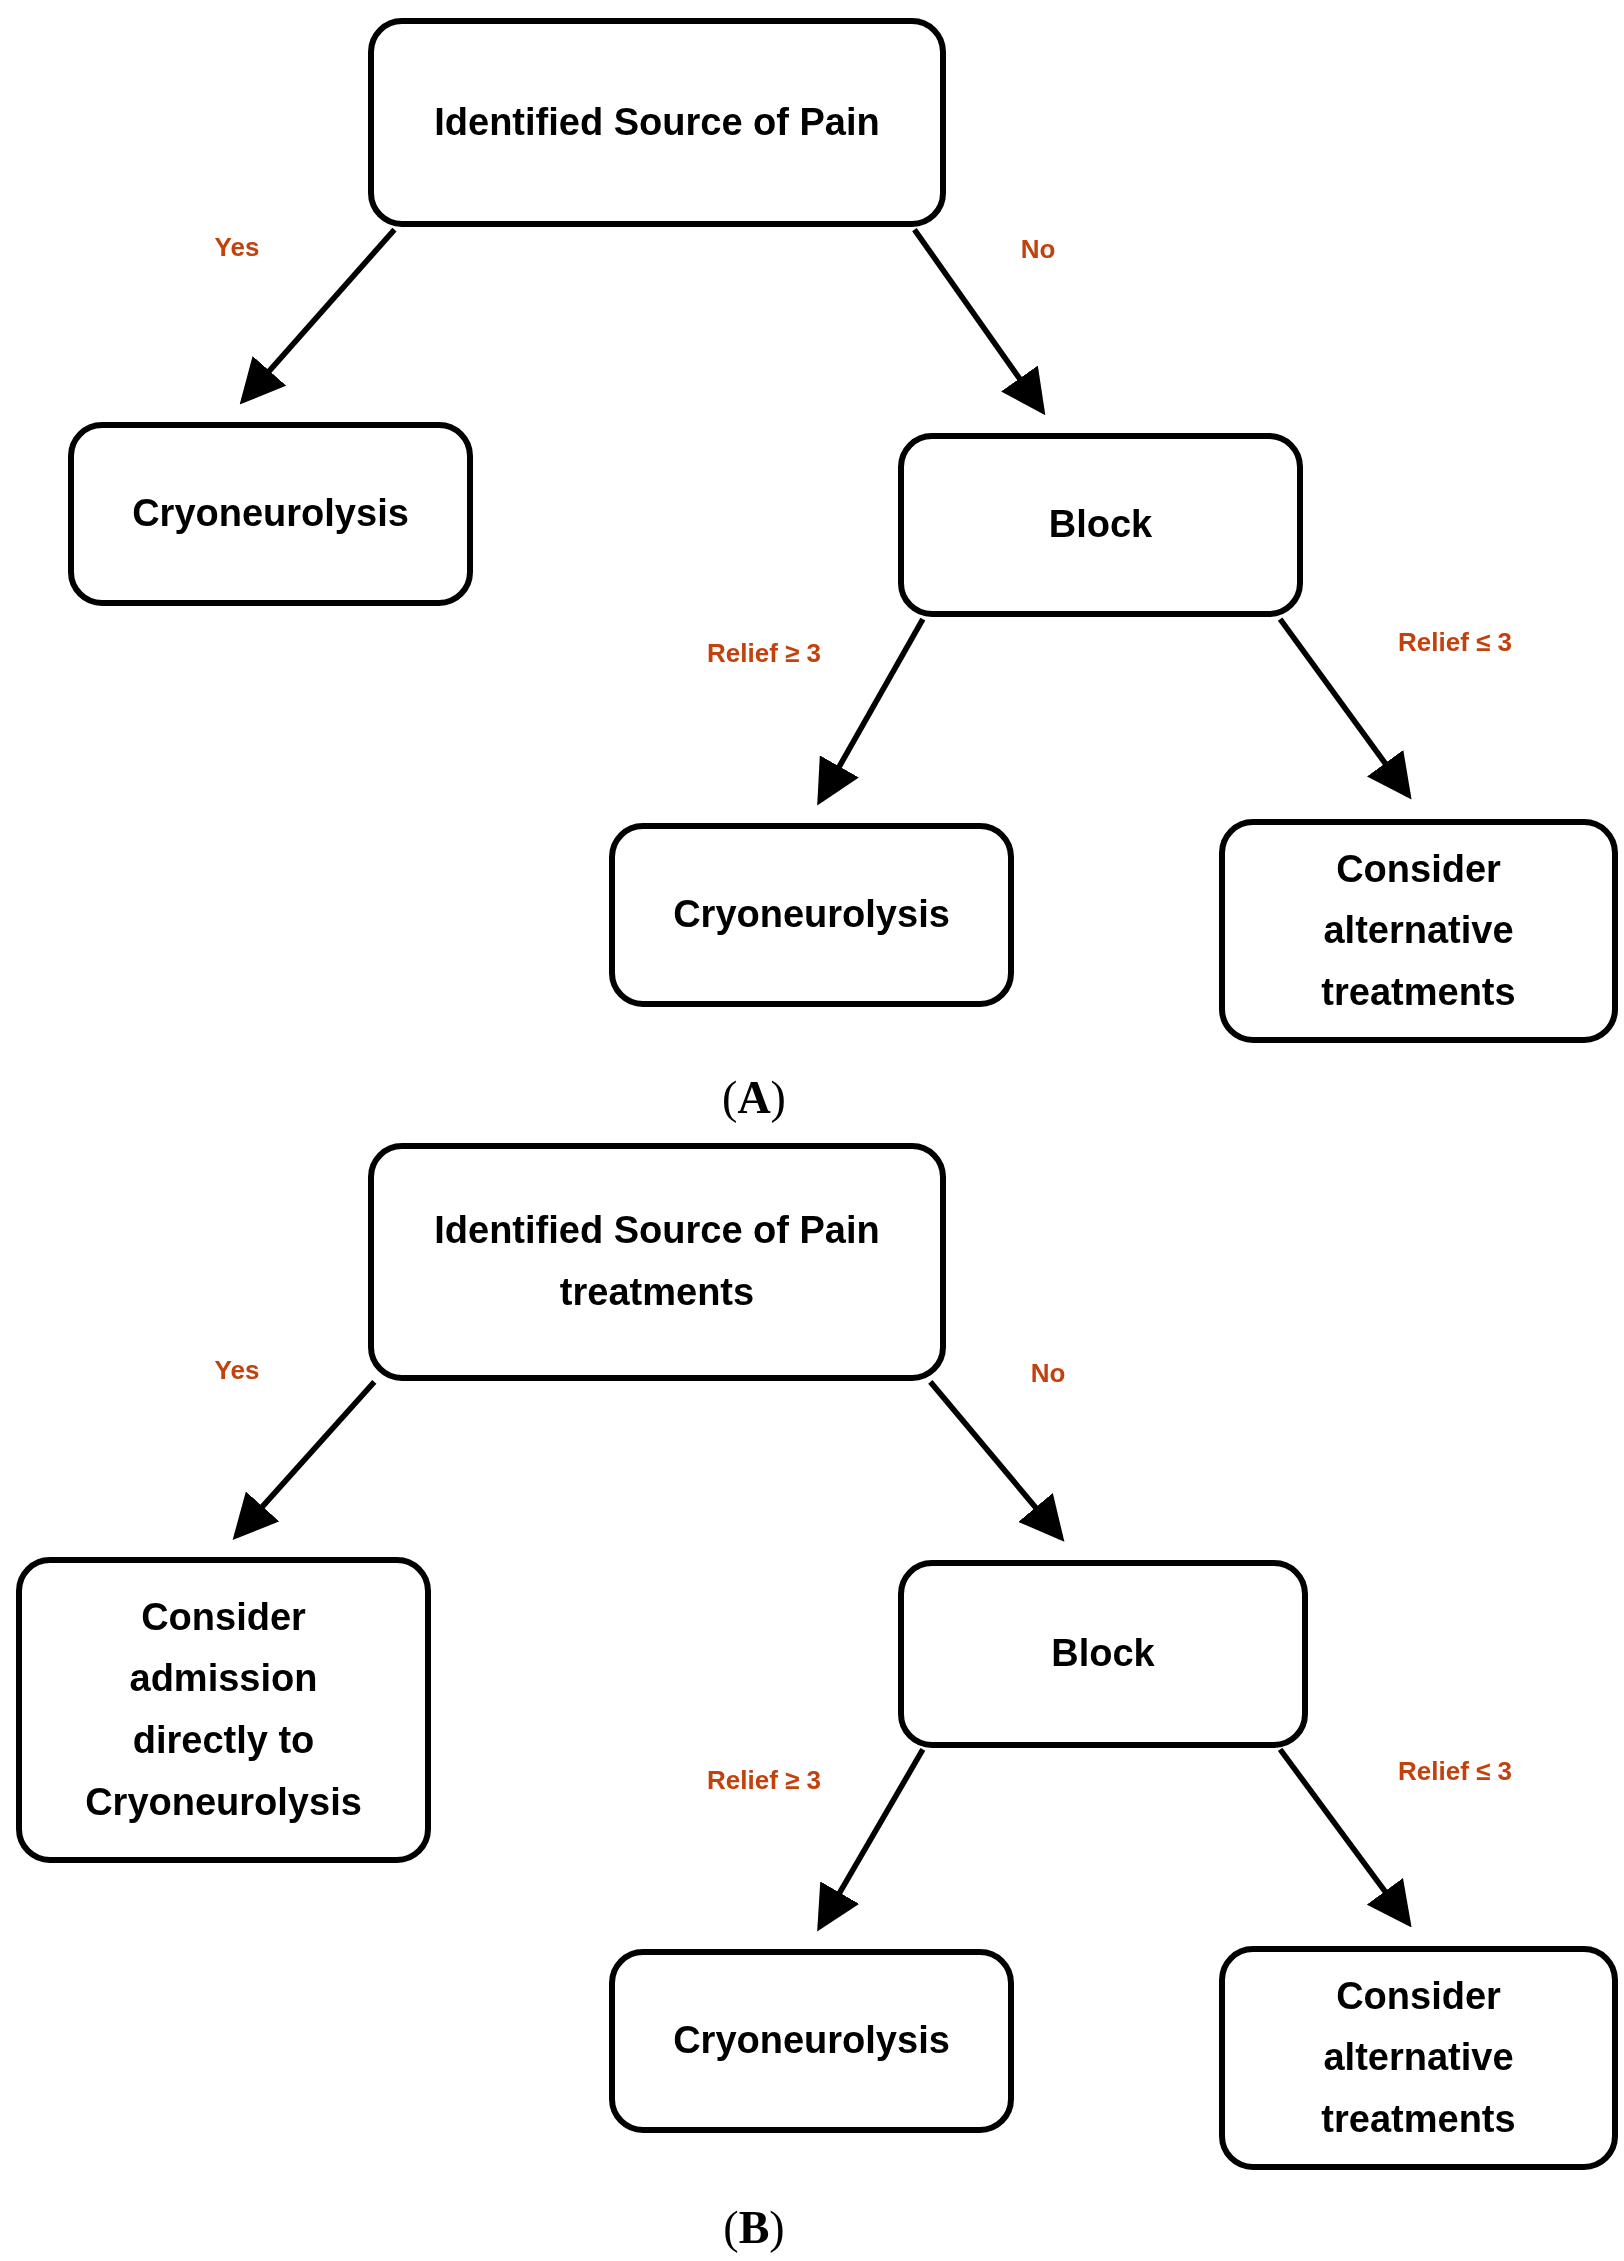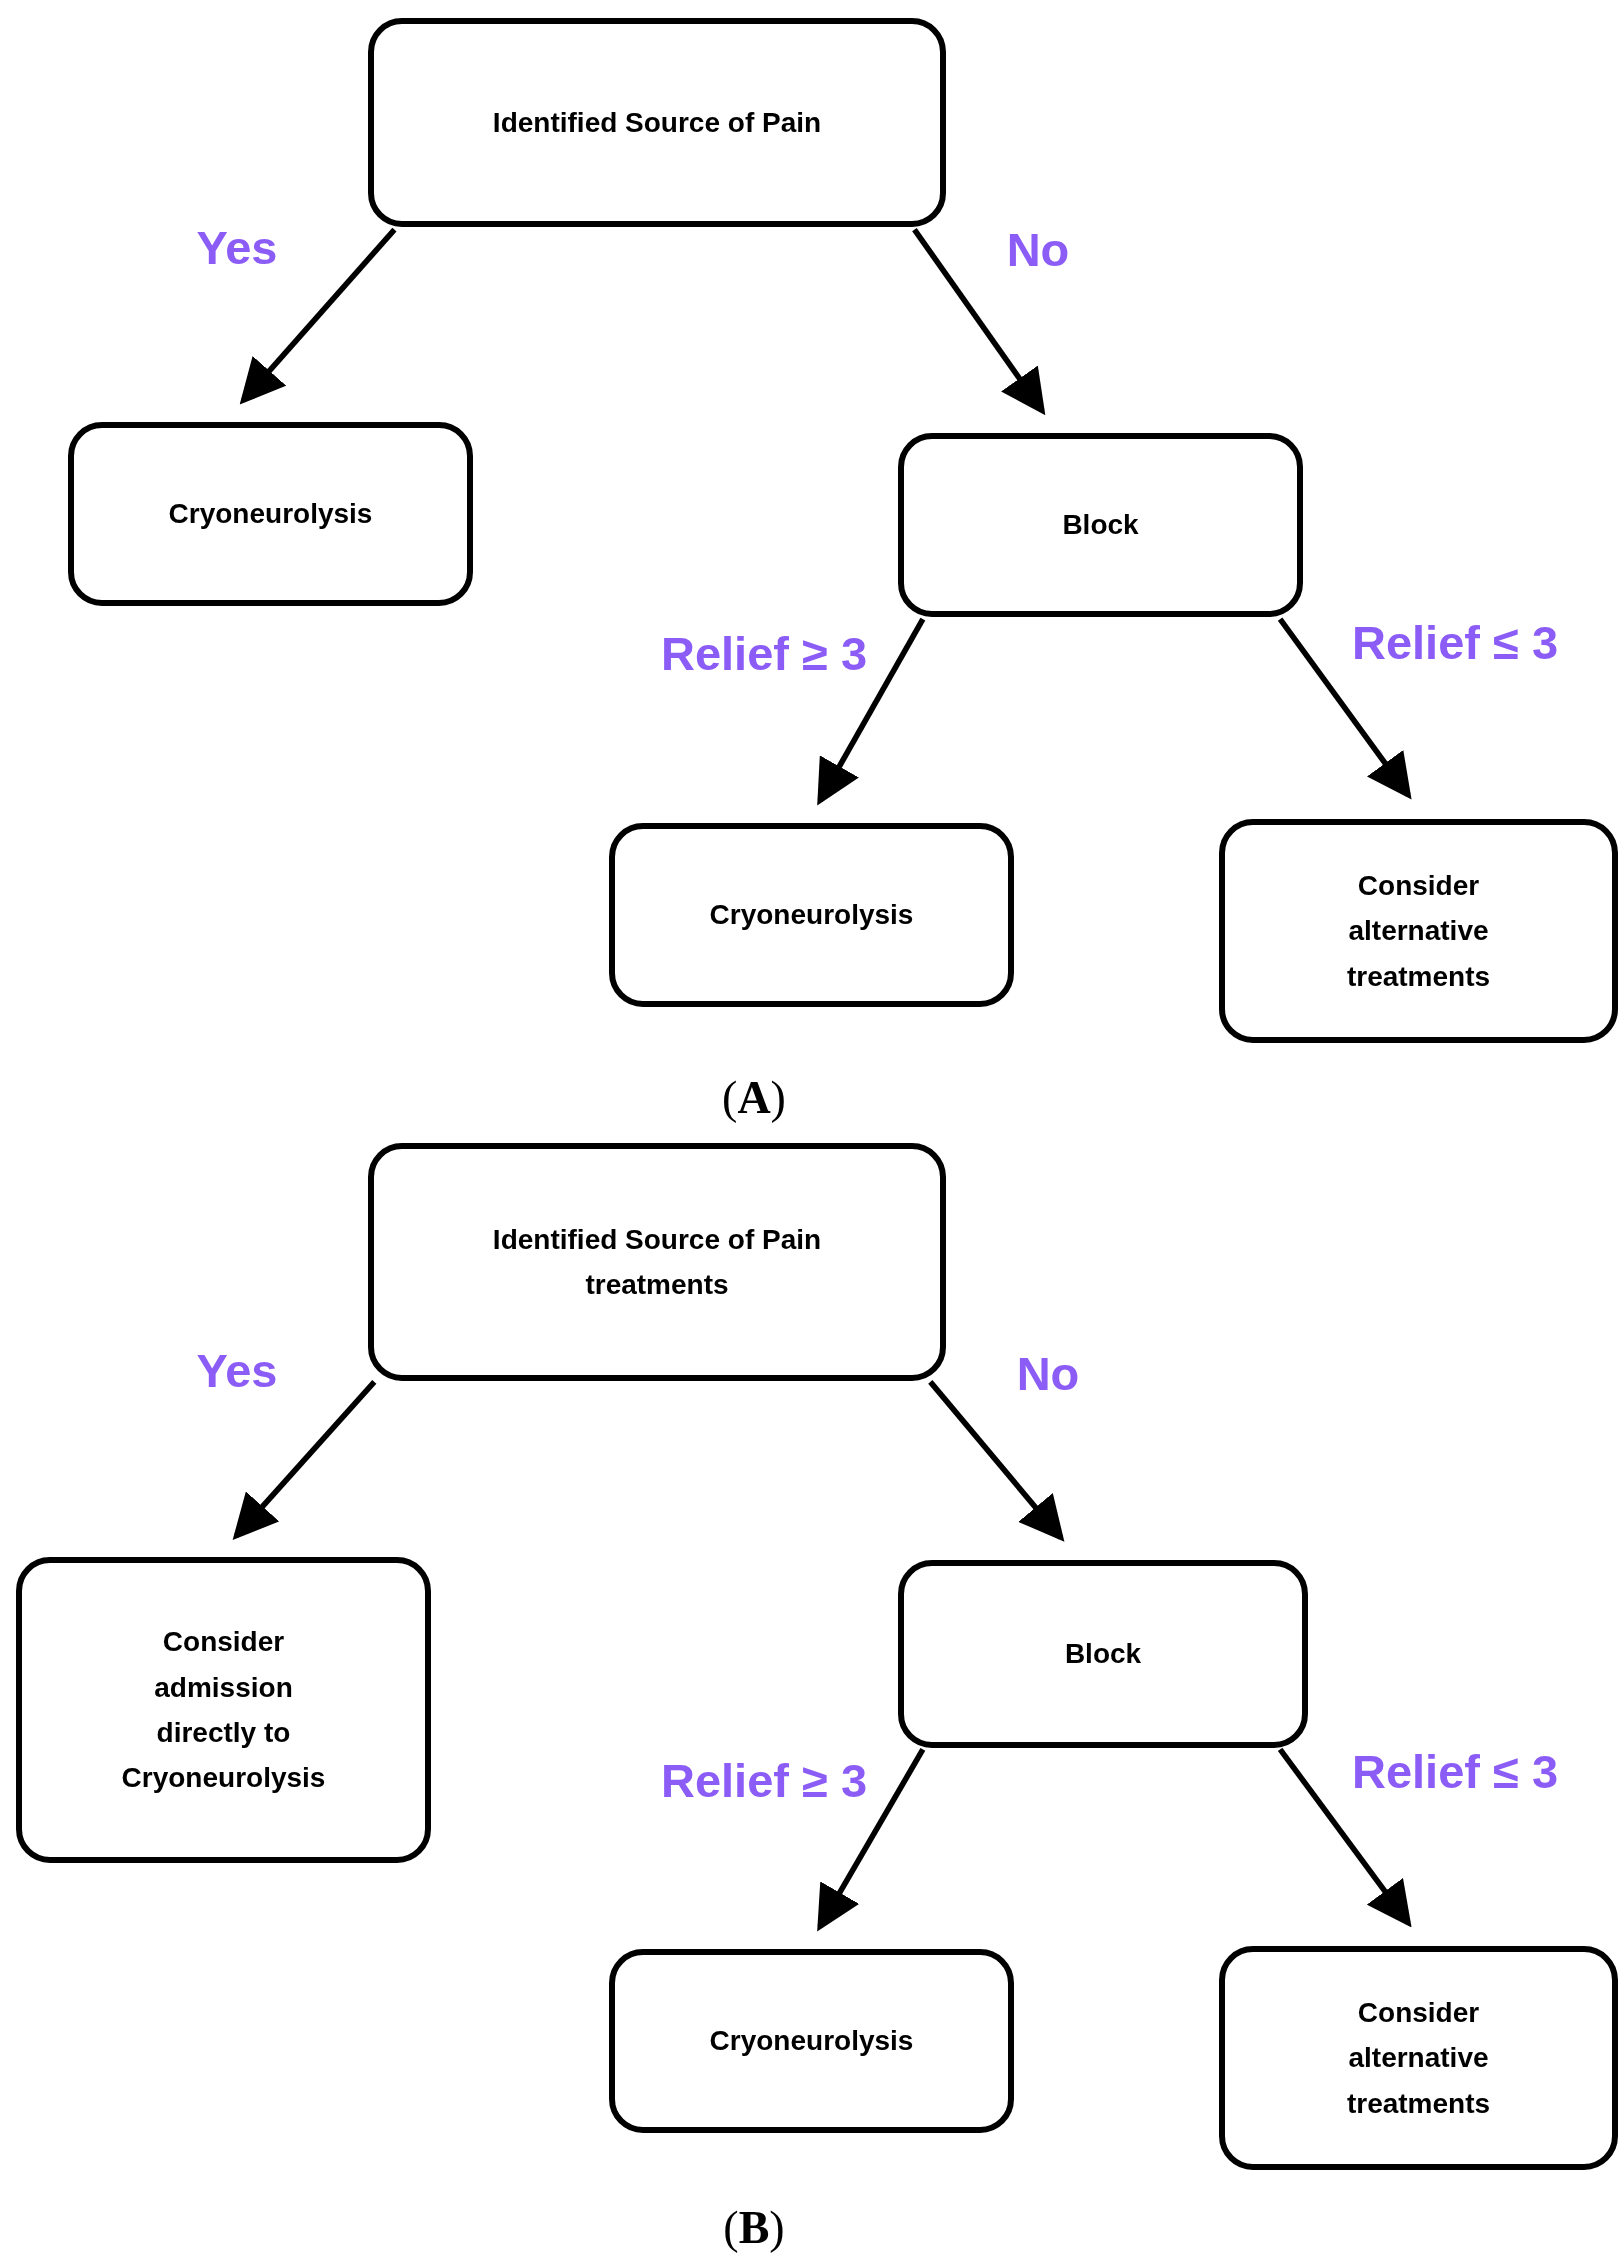--- a/index.html
+++ b/index.html
@@ -20,33 +20,33 @@
     box-sizing: border-box;
     border: 6px solid #000000;
     border-radius: 34px;
     background: #ffffff;
     display: flex;
     flex-direction: column;
     align-items: center;
     justify-content: center;
     text-align: center;
     font-weight: 700;
-    font-size: 28px;
+    font-size: 38px;
     line-height: 1.62;
     color: #000000;
     padding: 0 4.7px;
   }
   .node .line { display: block; }
 
   .edge-label {
     position: absolute;
     transform: translate(-50%, -50%);
     font-weight: 700;
-    font-size: 47px;
-    color: #8b5cf6;
+    font-size: 26px;
+    color: #c2410c;
     white-space: nowrap;
   }
 
   .caption {
     position: absolute;
     transform: translate(-50%, -50%);
     font-family: "Liberation Serif", serif;
     font-size: 46px;
     color: #000000;
     white-space: nowrap;

